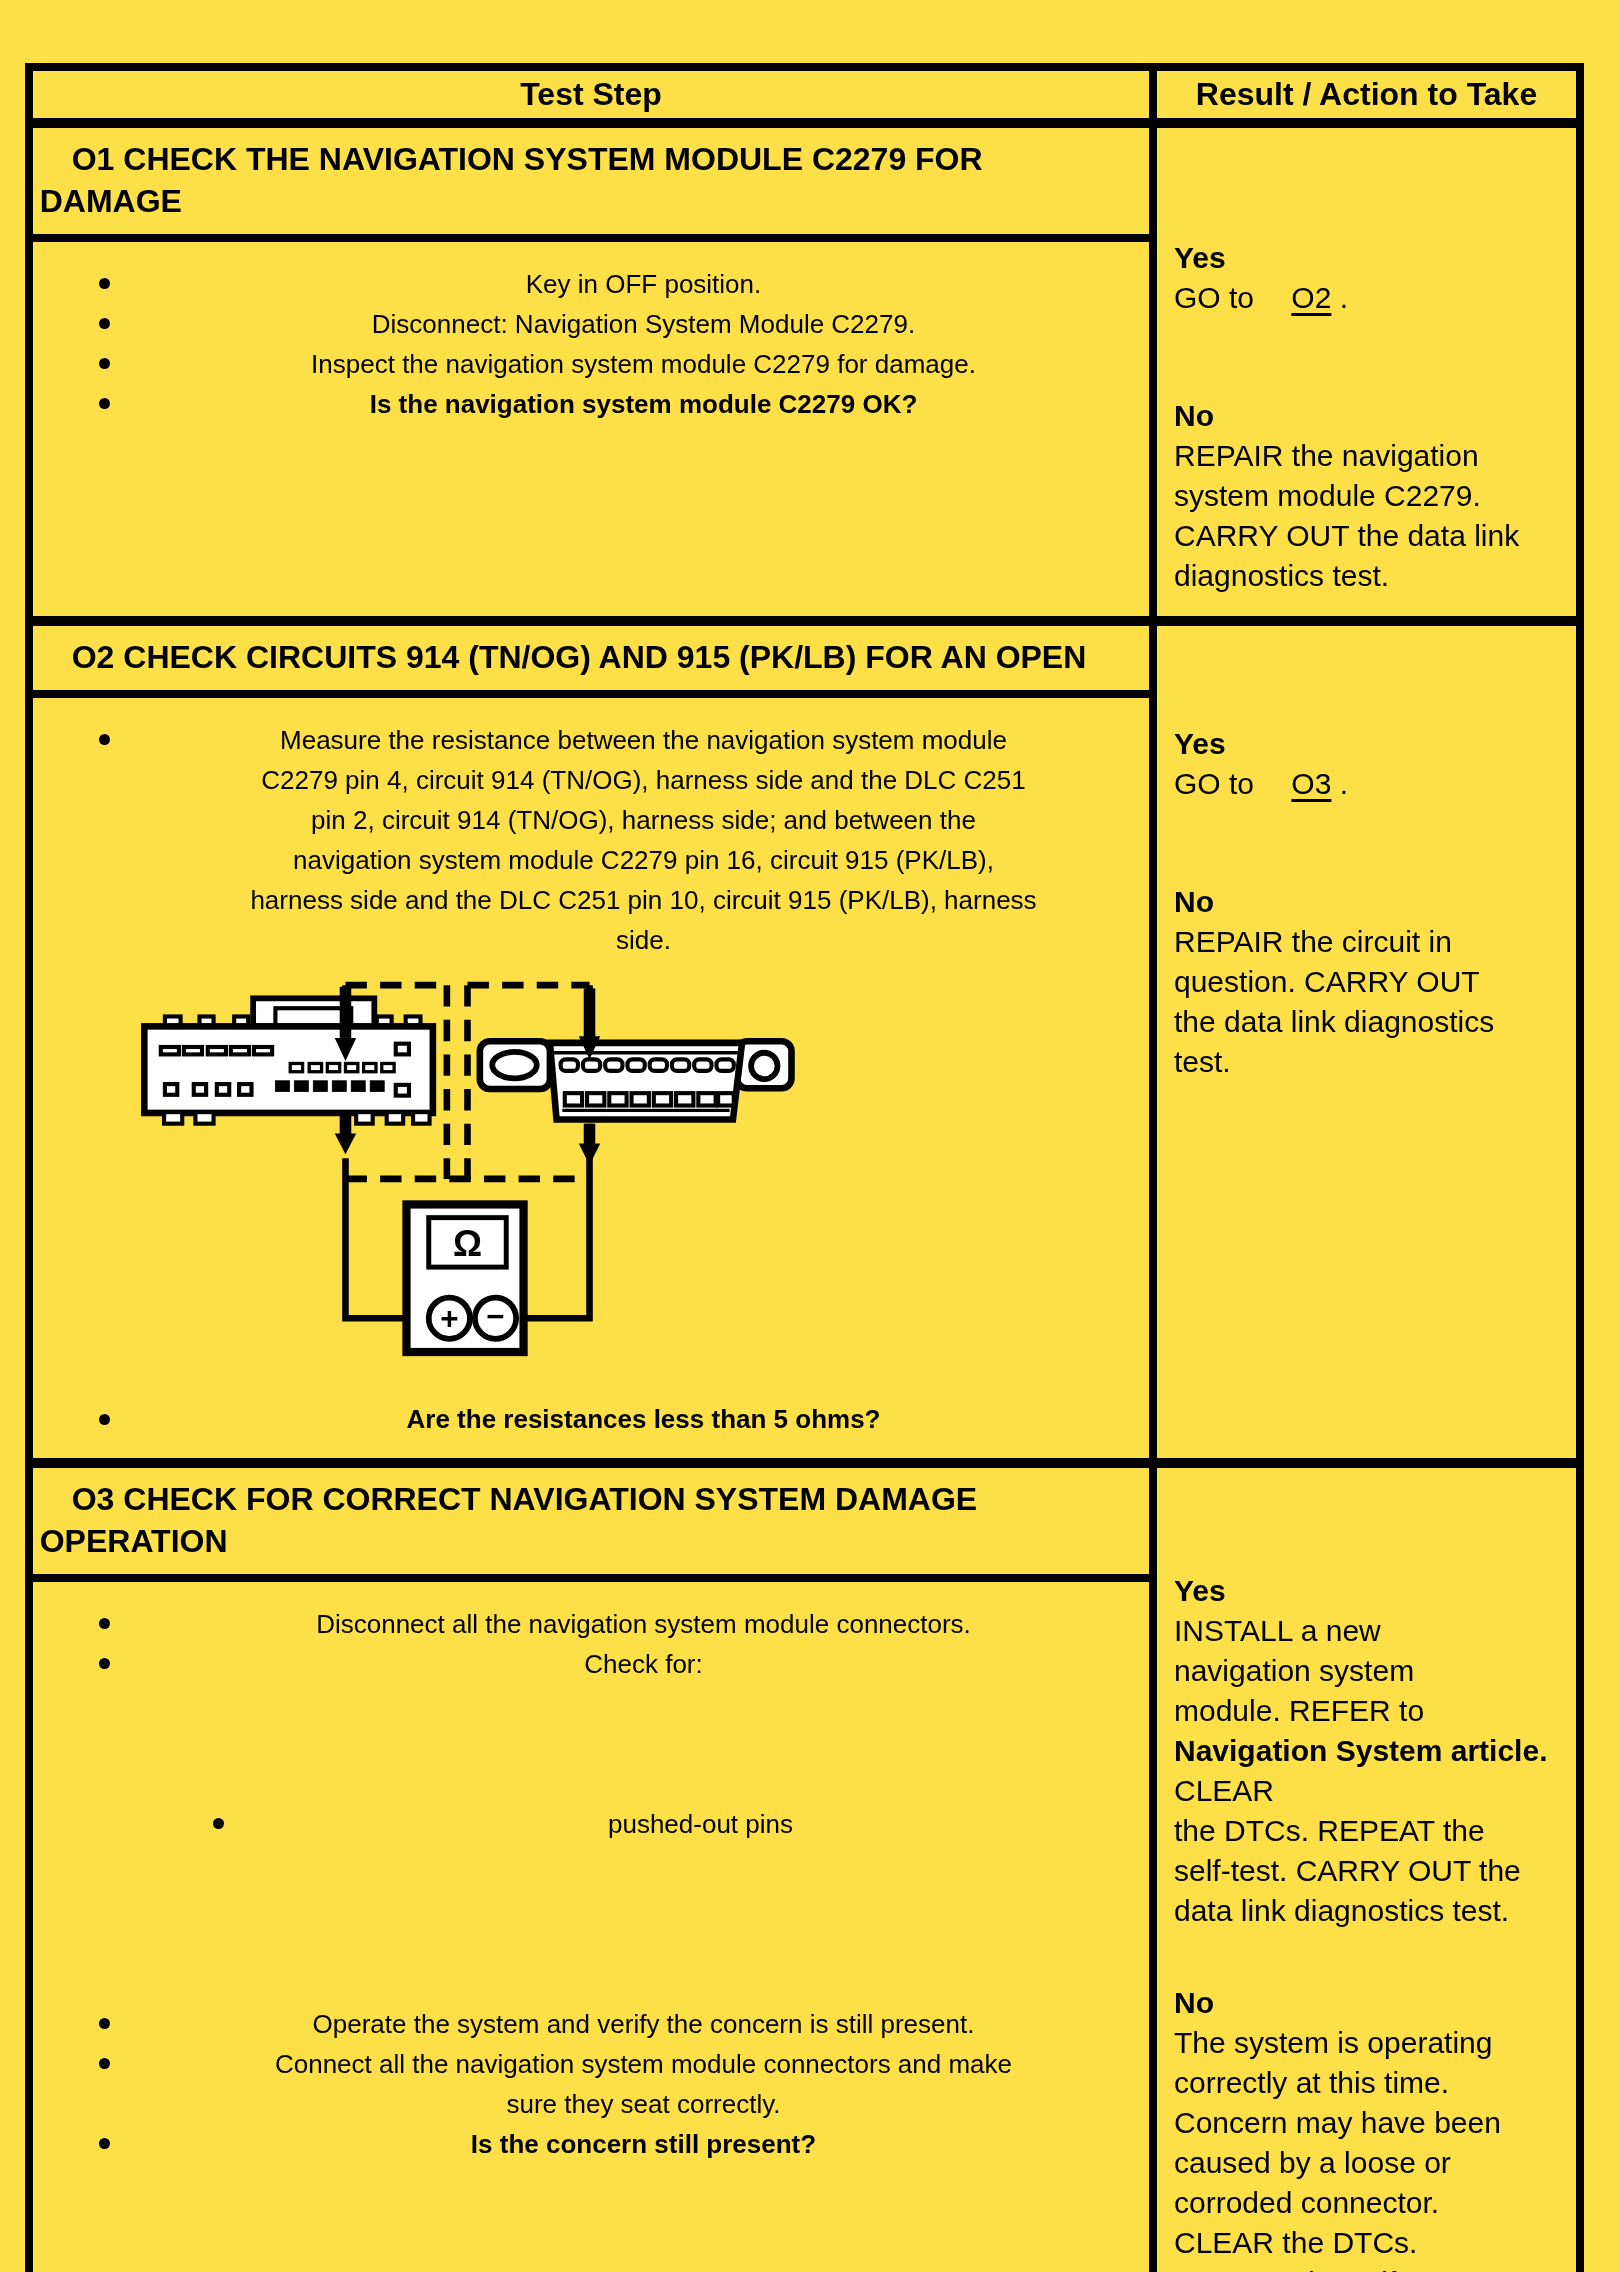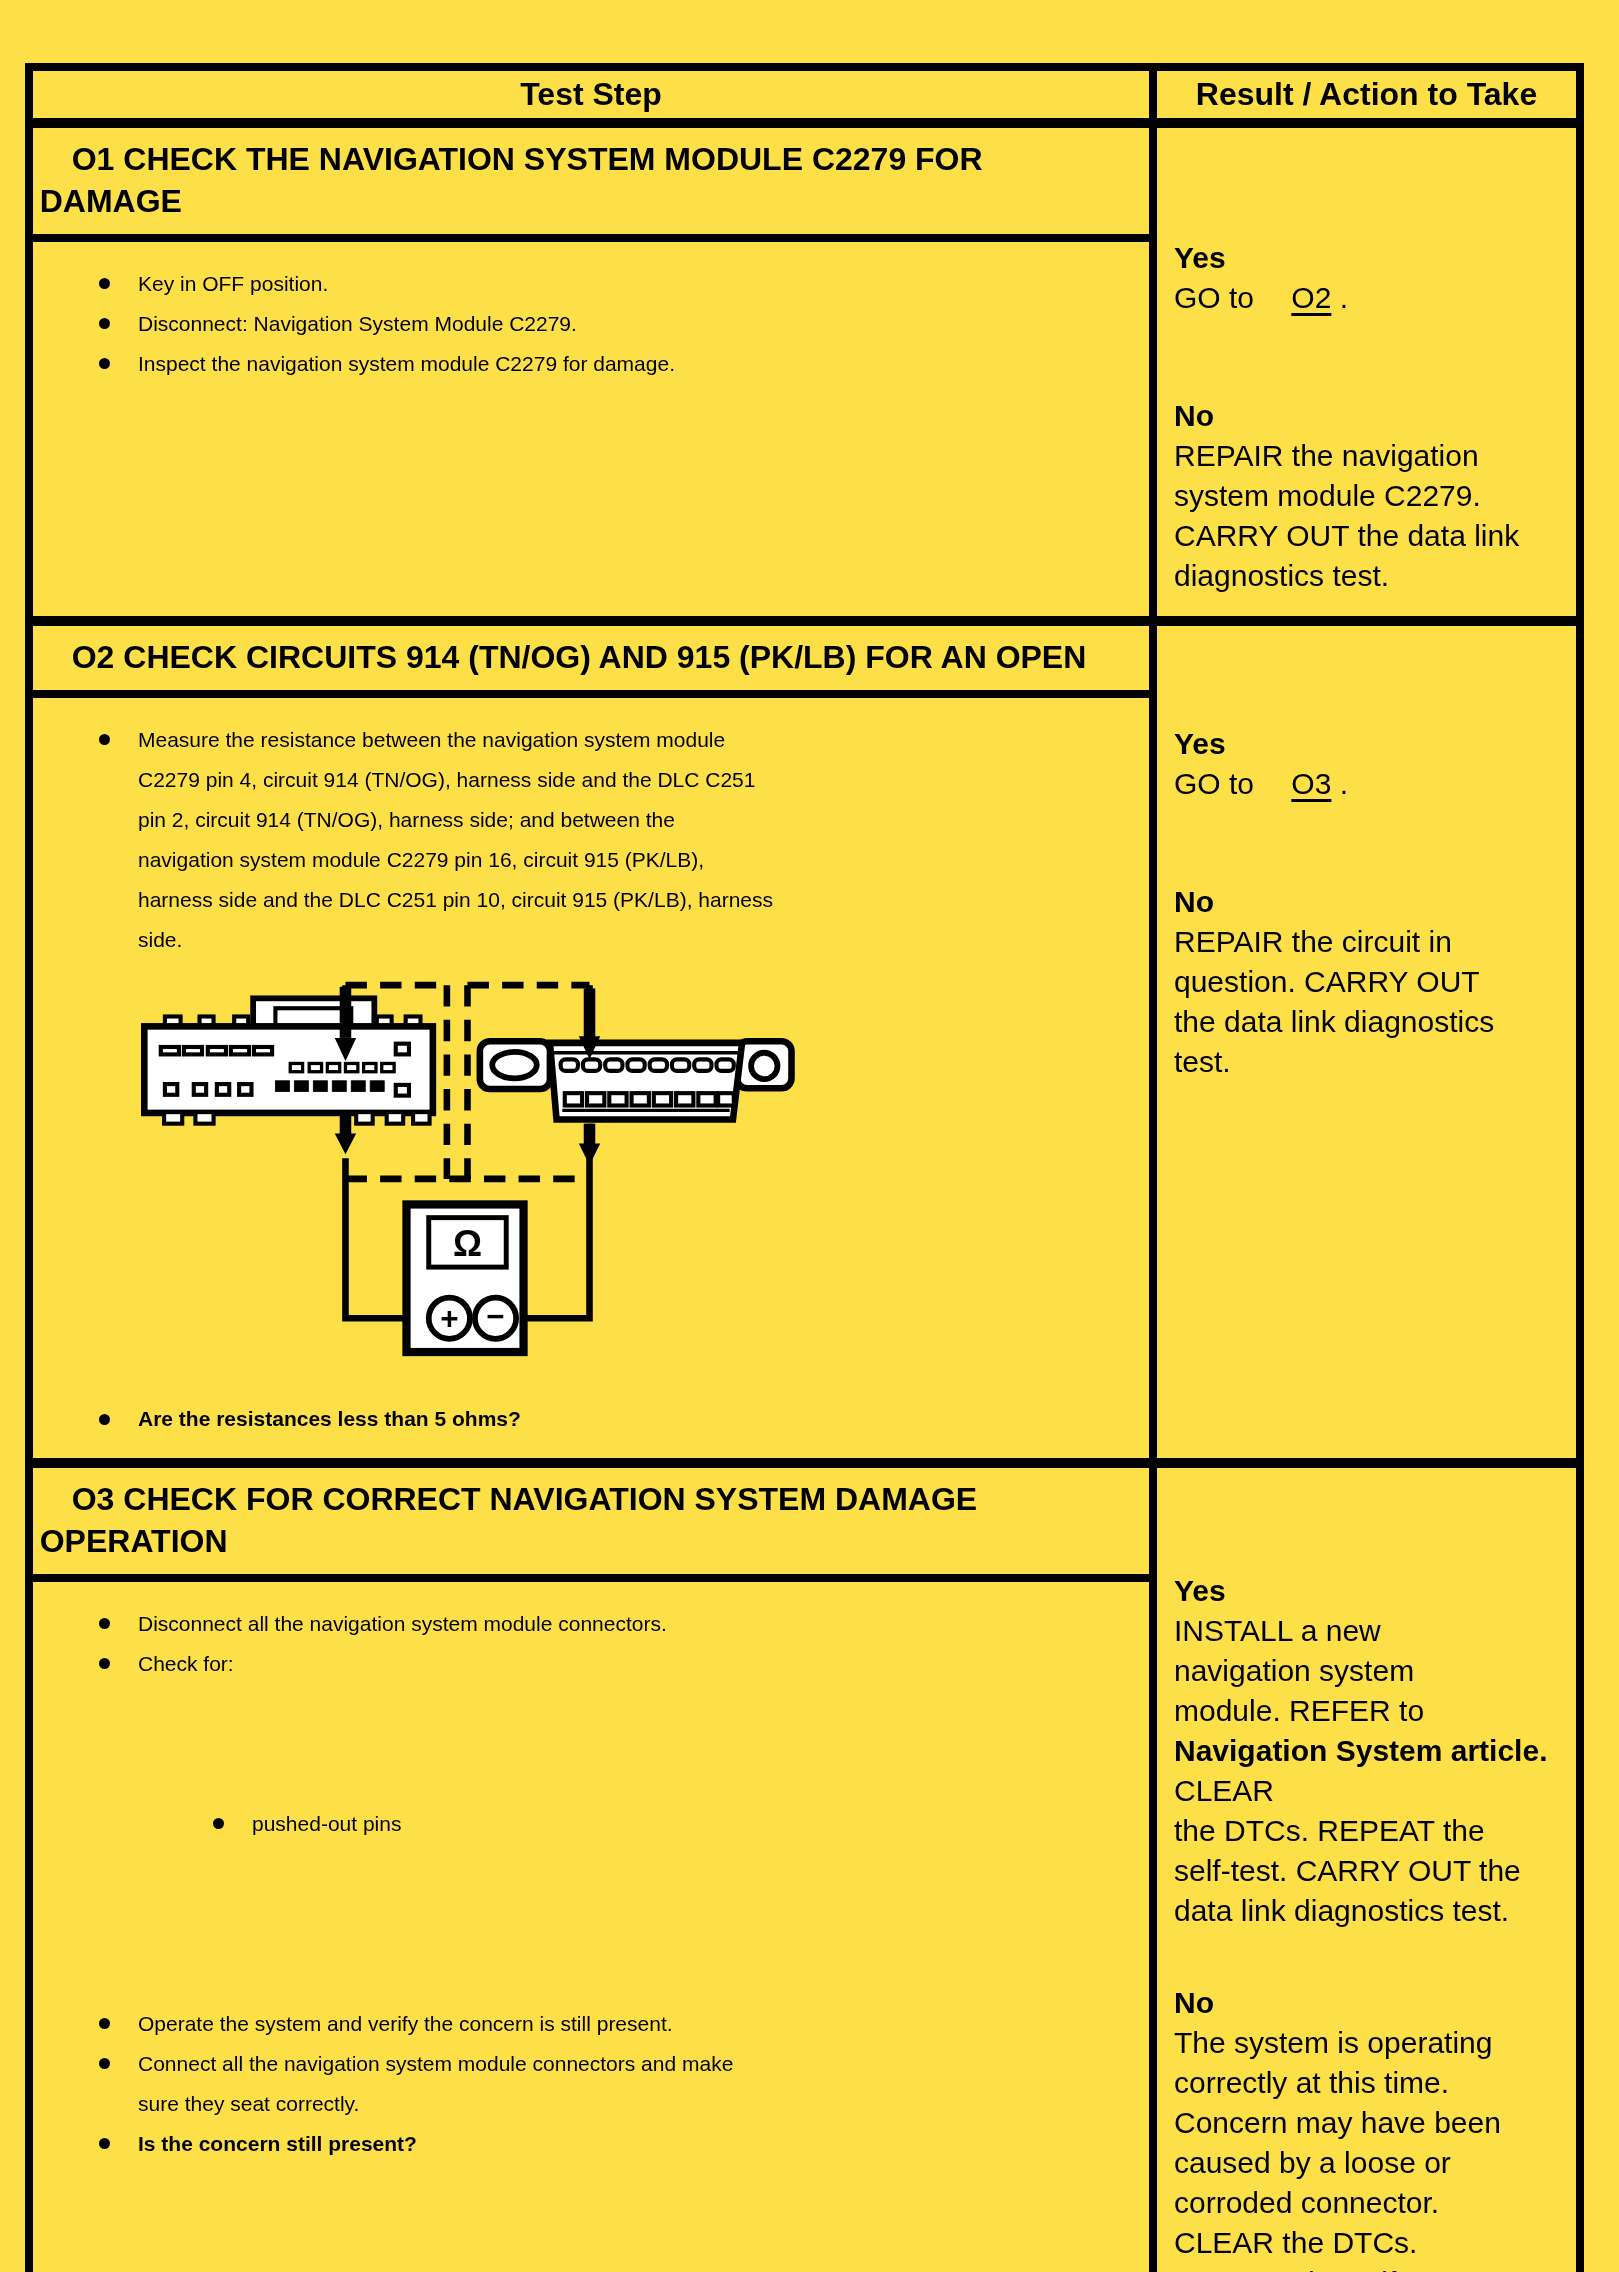--- a/index.html
+++ b/index.html
@@ -48,22 +48,23 @@
     line-height: 42px;
     padding: 10px 8.4px 11.8px 6.7px;
     text-indent: 32px;
     white-space: pre-wrap;
   }
   .sec-body { padding: 22px 0 18.6px 0; }
   ul.bullets {
     list-style: none;
     margin: 0 0 0 105px;
     padding: 0;
-    font-size: 21px;
+    font-size: 26px;
     line-height: 40px;
+    text-align: center;
   }
   ul.bullets li { position: relative; white-space: pre-wrap; }
   ul.bullets li::before {
     content: "";
     position: absolute;
     left: -39px; top: 14.3px;
     width: 11px; height: 11px;
     border-radius: 50%;
     background: #000;
   }
@@ -99,20 +100,21 @@
 
     <div class="row row-o1">
       <div class="cell-left">
         <div class="sec-title">O1 CHECK THE NAVIGATION SYSTEM MODULE C2279 FOR
 DAMAGE</div>
         <div class="sec-body">
           <ul class="bullets">
             <li>Key in OFF position.</li>
             <li>Disconnect: Navigation System Module C2279.</li>
             <li>Inspect the navigation system module C2279 for damage.</li>
+            <li class="b">Is the navigation system module C2279 OK?</li>
           </ul>
         </div>
       </div>
       <div class="cell-right pad-o1">
         <div class="yn-label">Yes</div>
         <div class="prewrap"><span>GO to </span><span class="xref">O2</span><span> .</span></div>
         <div class="spacer-lg"></div>
         <div class="yn-label">No</div>
         <div class="prewrap">REPAIR the navigation
 system module C2279.

